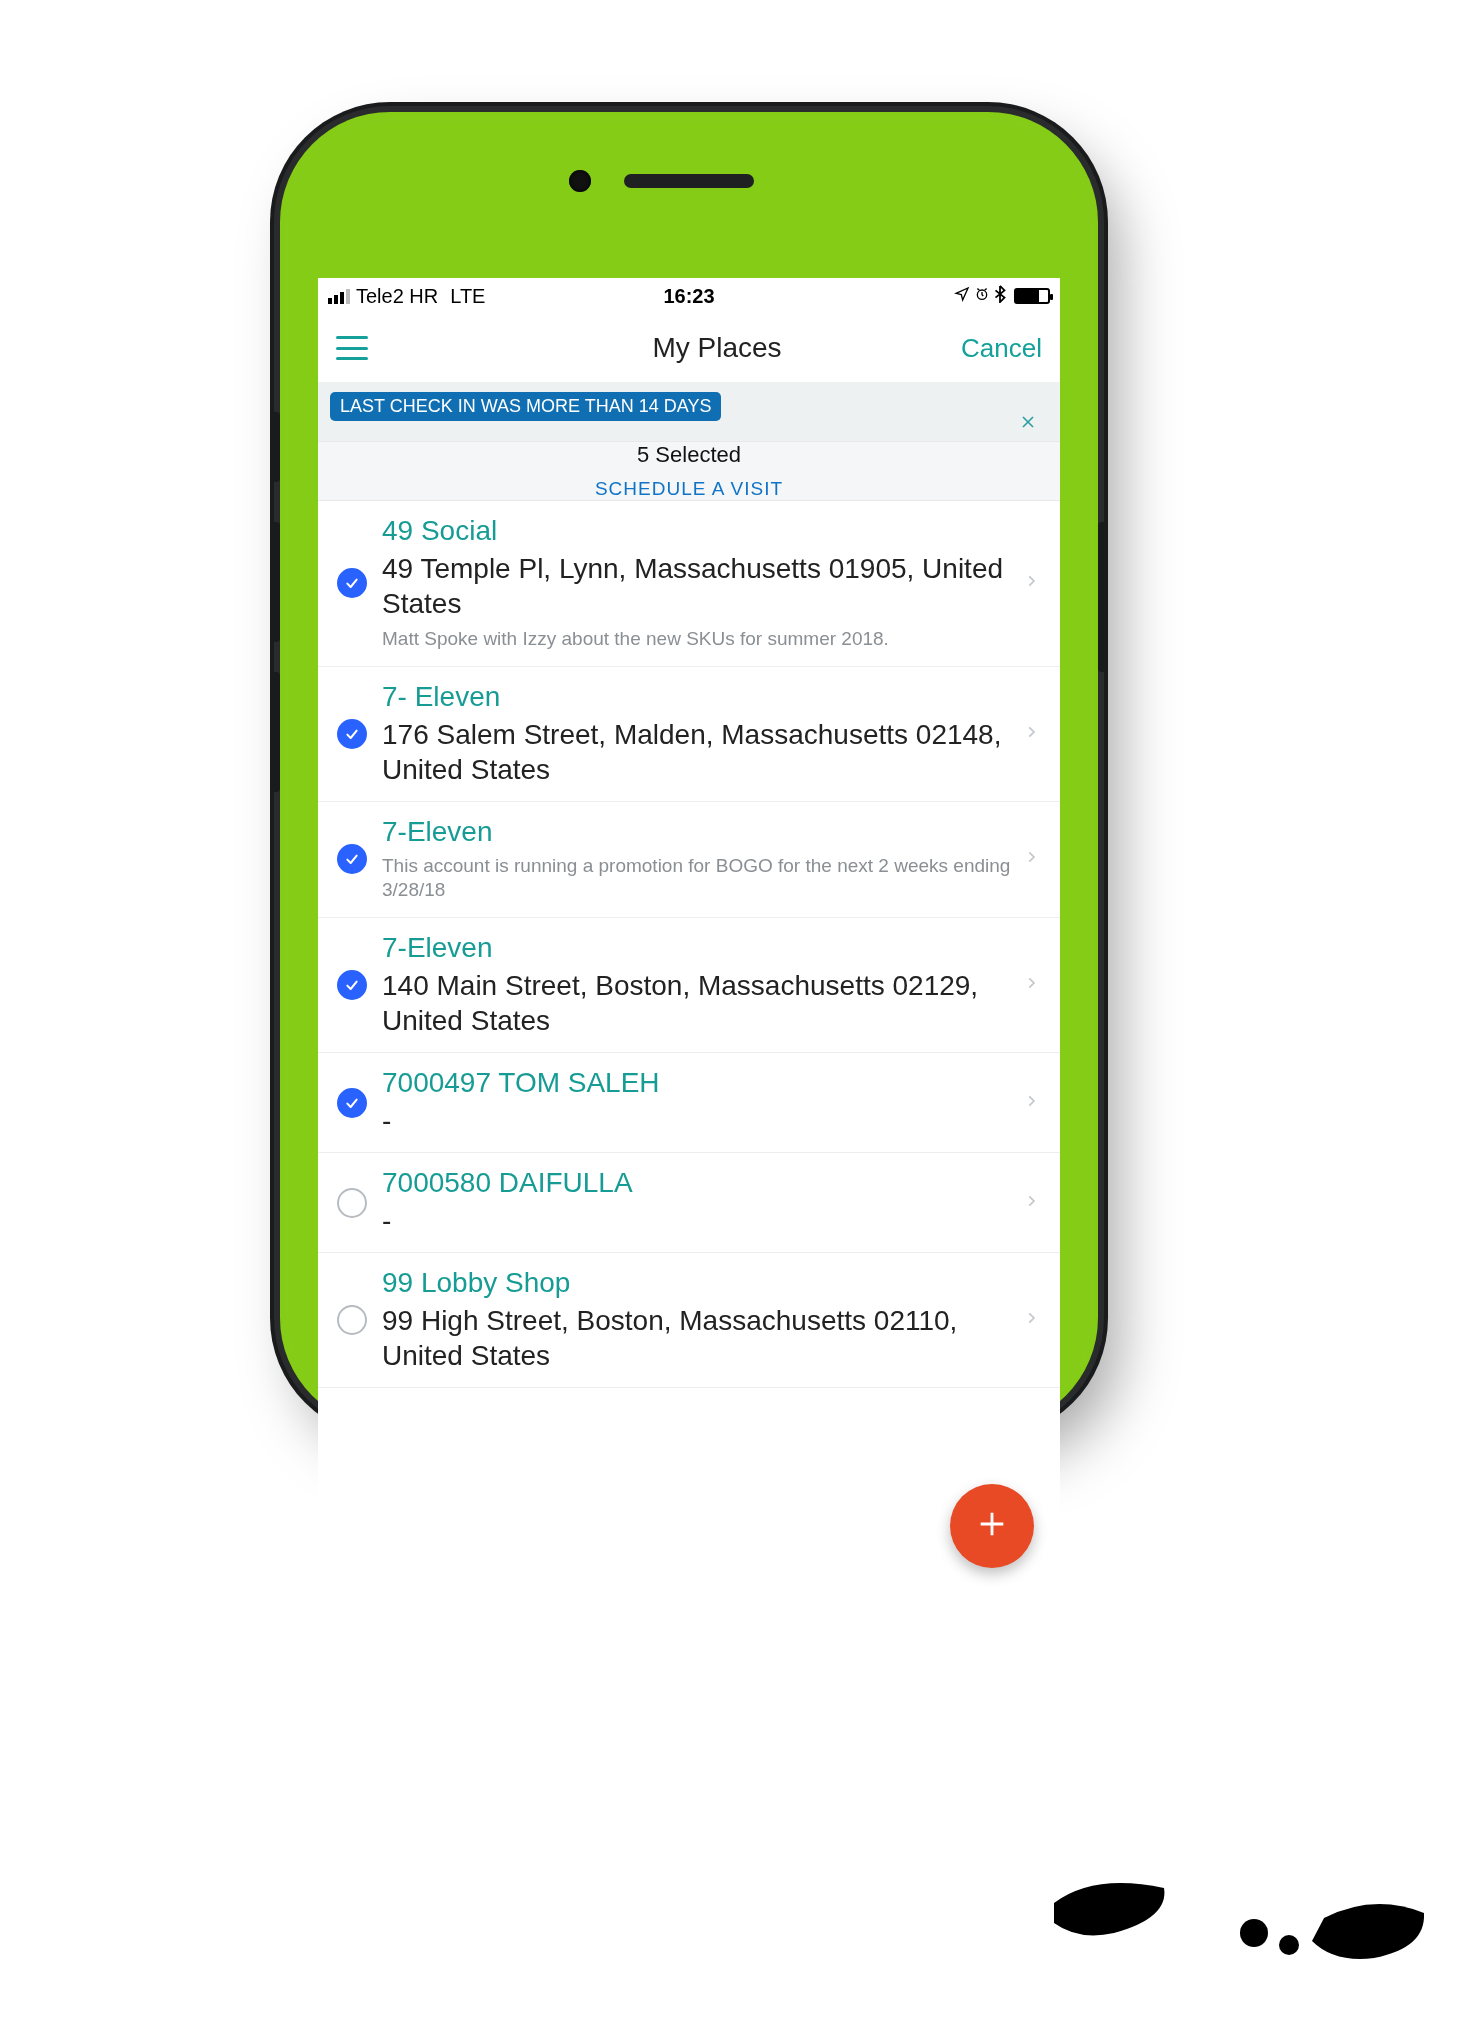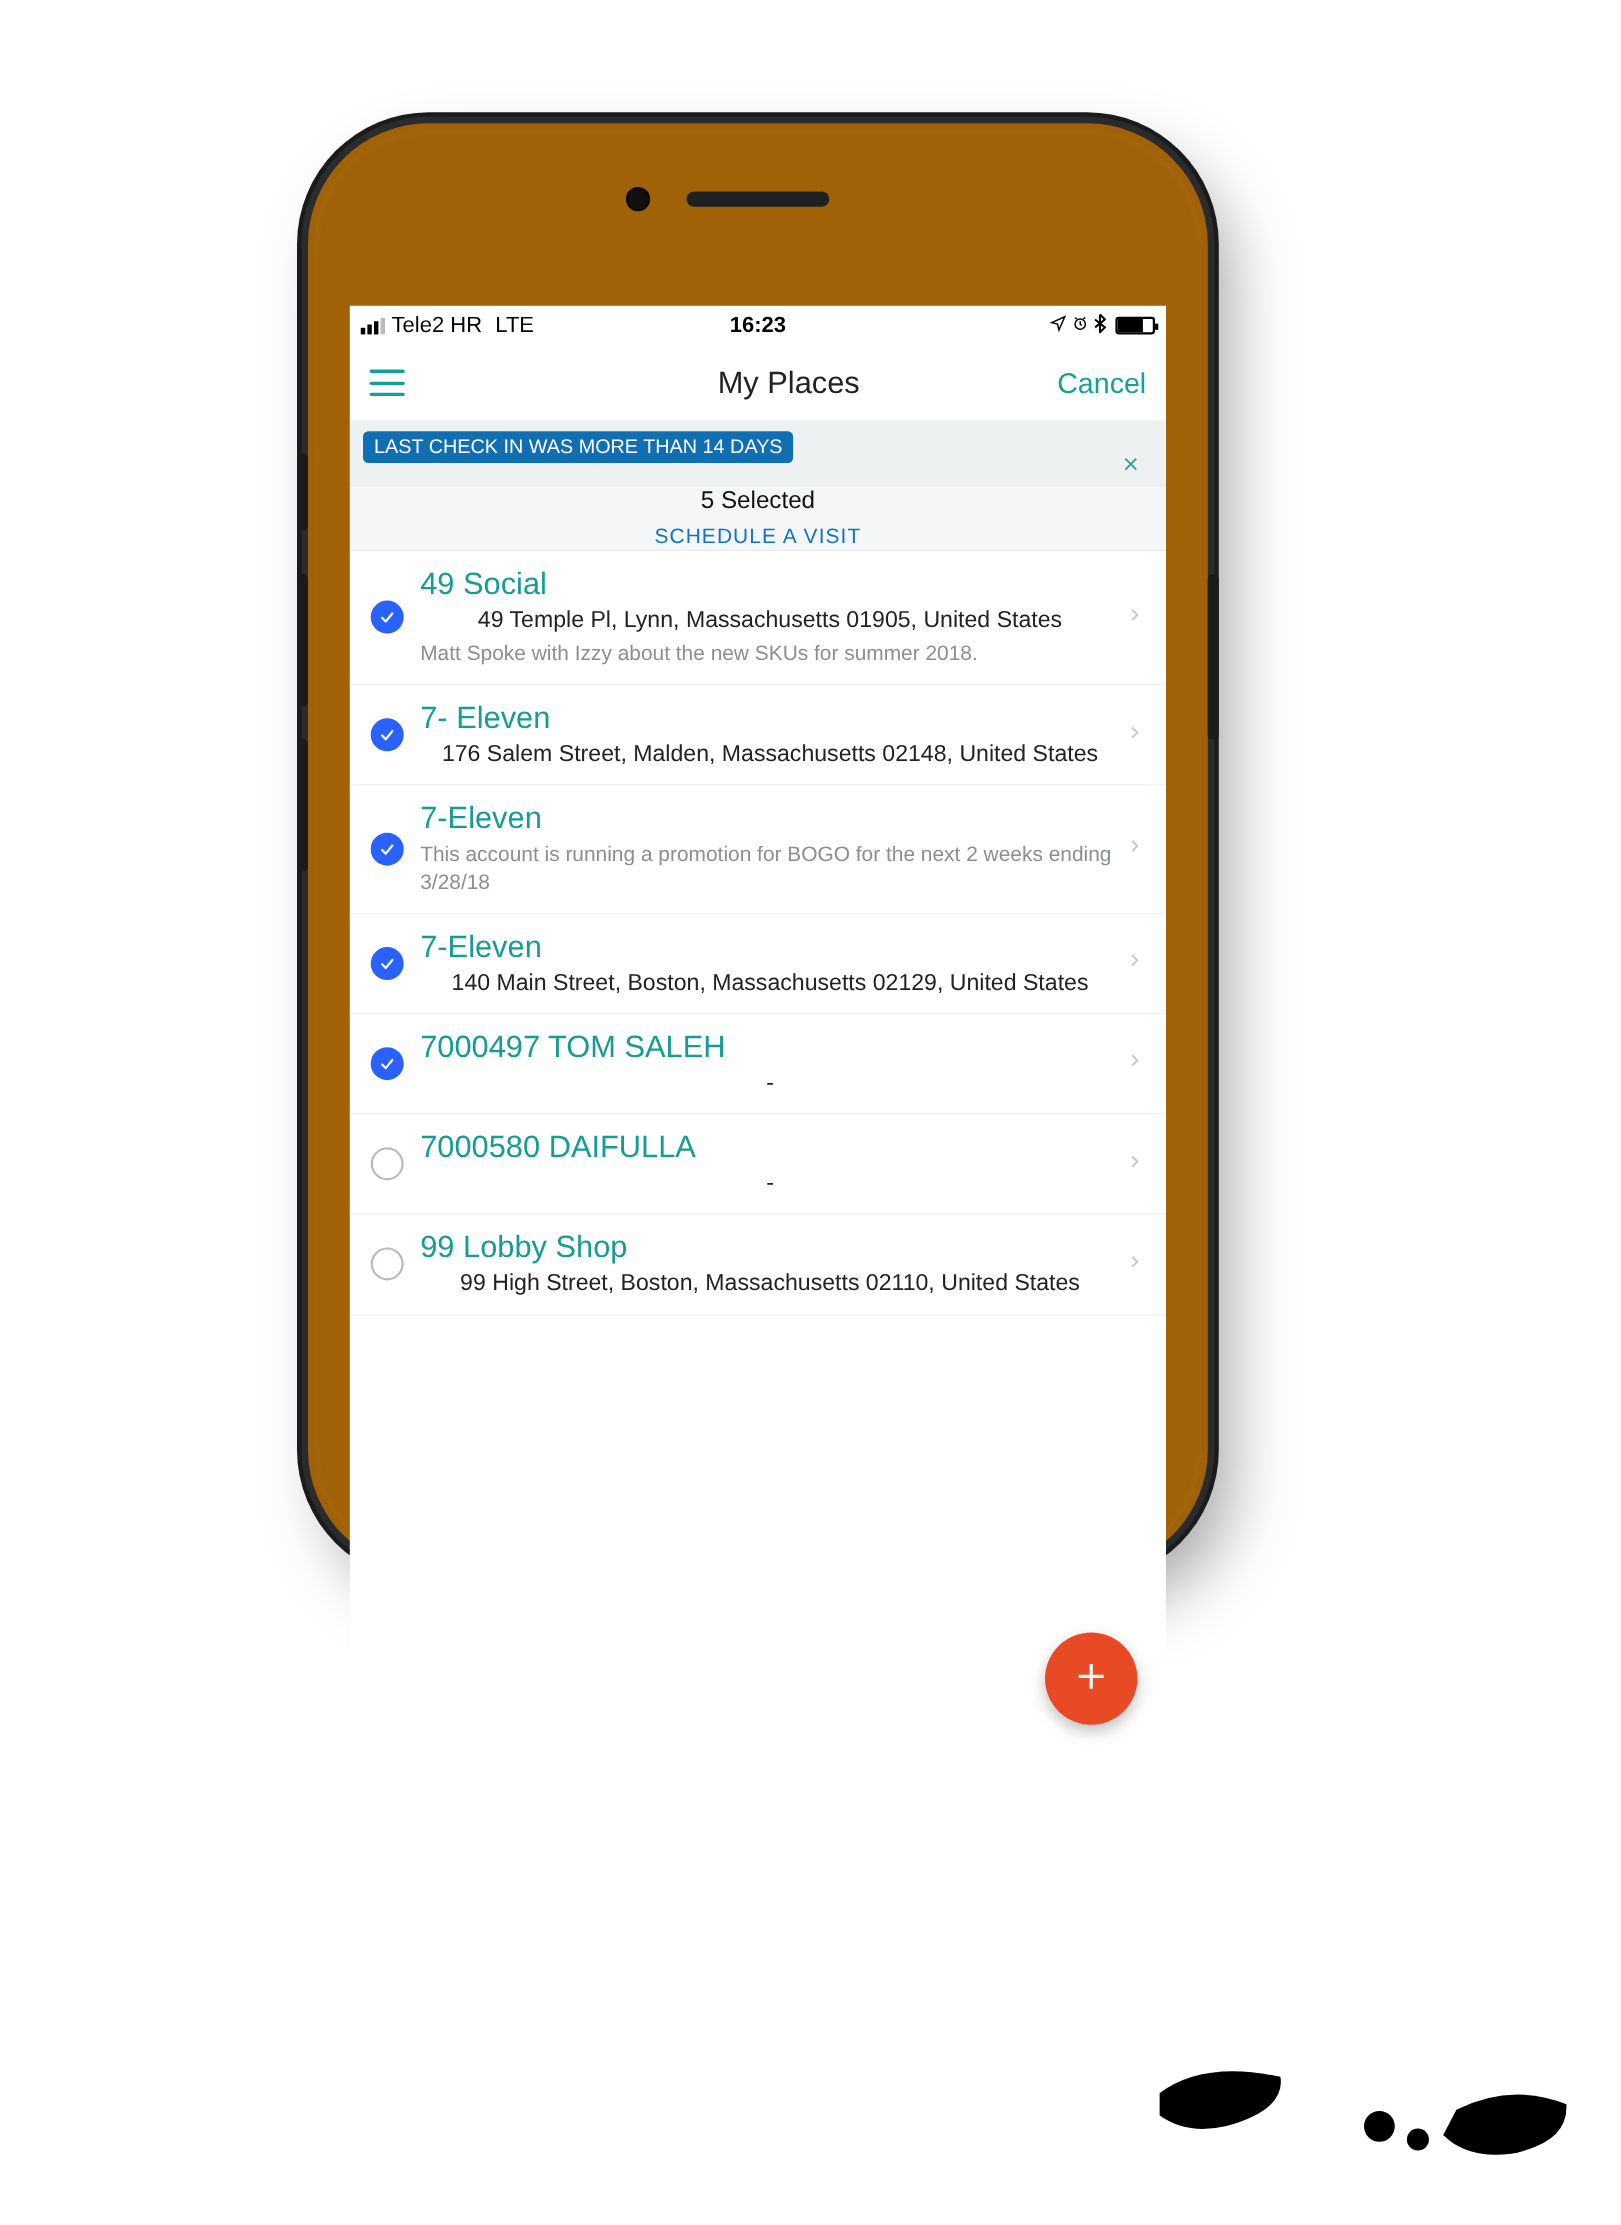--- a/index.html
+++ b/index.html
@@ -15,21 +15,21 @@
     width: 1474px;
     height: 2023px;
   }
   
   .phone {
     position: absolute;
     left: 280px;
     top: 112px;
     width: 818px;
     height: 1316px;
-    background: #a16207;
+    background: #84cc16;
     border-radius: 110px;
     box-shadow:
       0 0 0 6px #2a2b2d,
       0 0 0 10px #1a1b1c,
       20px 30px 60px rgba(0,0,0,0.35);
   }
   .phone::before { 
     content: "";
     position: absolute;
     inset: 6px;
@@ -215,21 +215,21 @@
   }
   .checkbox-circle.selected {
     background:#2962ff; border-color:#2962ff;
   }
   .checkbox-circle.selected svg { stroke:#fff; }
   .checkbox-circle svg { width:16px; height:16px; display:none; }
   .checkbox-circle.selected svg { display:block; }
 
   .row .body { flex:1; padding: 0 6px 0 10px; }
   .row .name { color:#169c94; font-size:28px; margin-bottom:4px; font-weight:400;}
-  .row .addr { color:#222; font-size:21px; line-height:1.25;text-align:center; }
+  .row .addr { color:#222; font-size:28px; line-height:1.25; }
   .row .note { color:#8a8f94; font-size:19px; line-height:1.3; margin-top:6px; }
 
   .row .chevron {
     flex:0 0 28px; align-self:center; color:#c4c8cc;
   }
 
   
   .fab {
     position:absolute;
     right: 26px;

